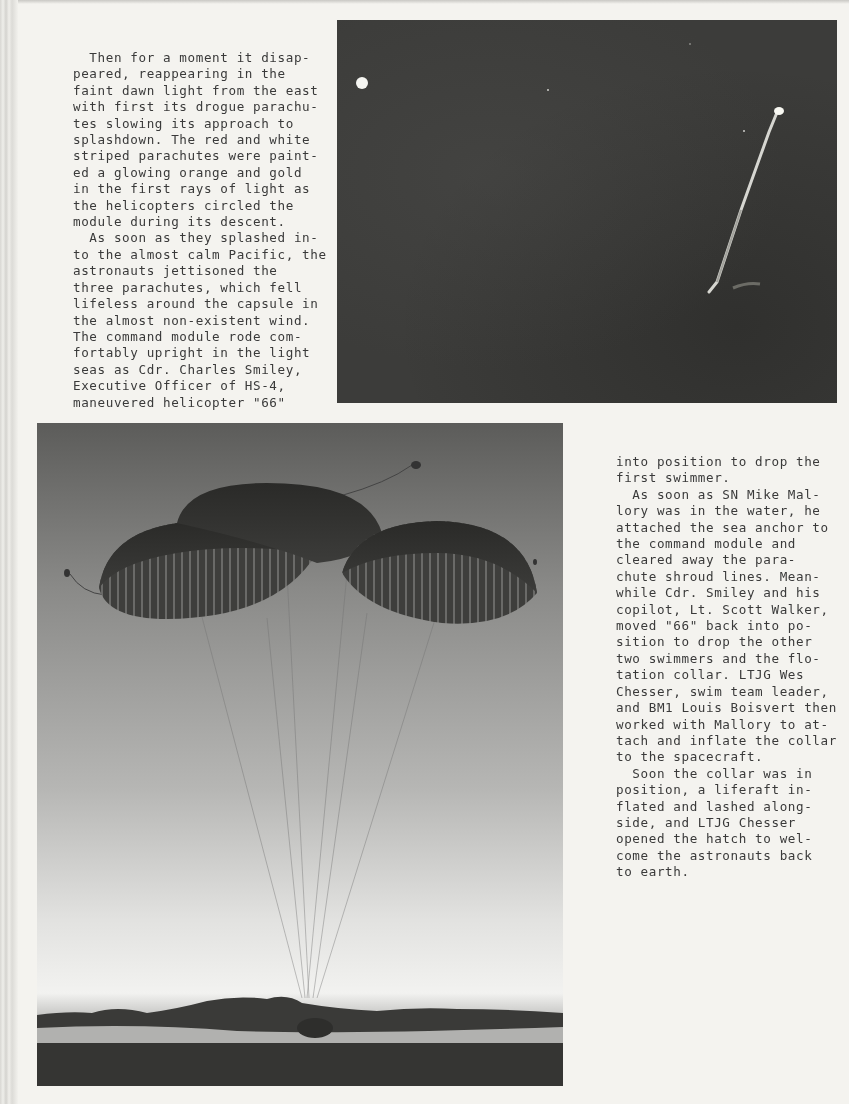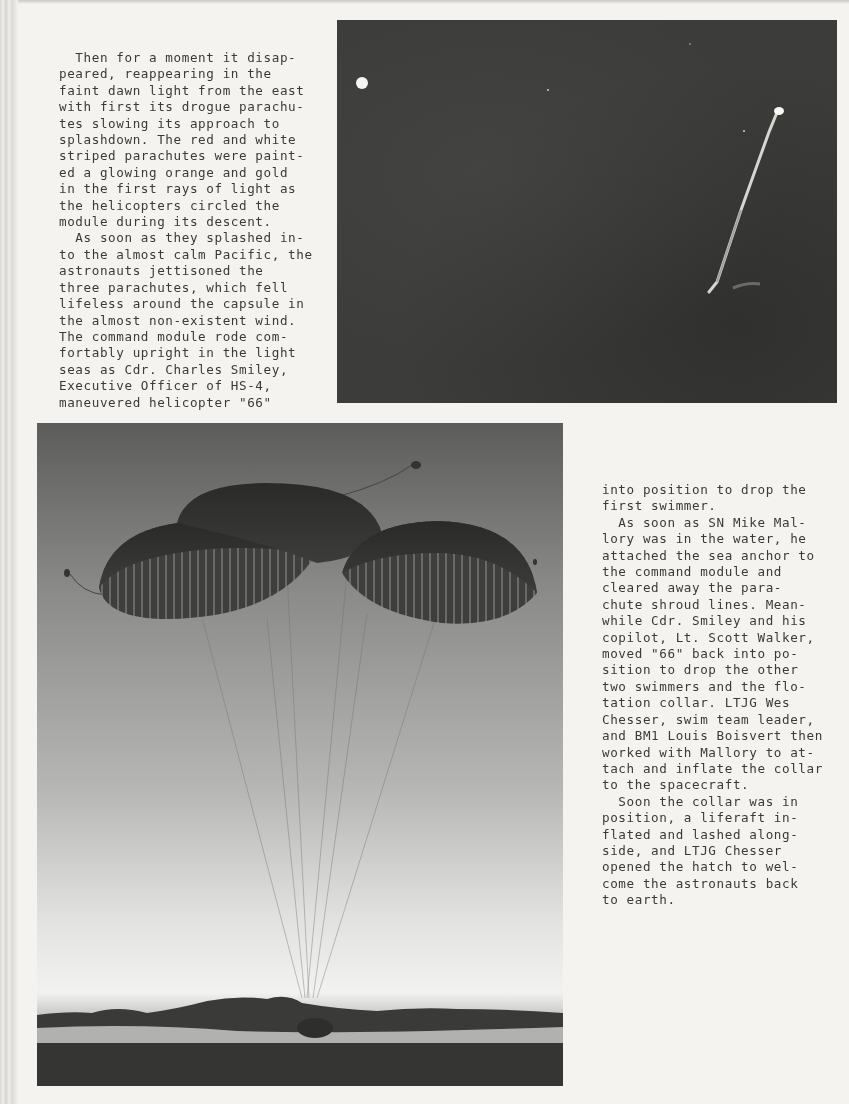--- a/index.html
+++ b/index.html
@@ -16,22 +16,22 @@
   .page-top {
     position: absolute; left: 18px; top: 0; right: 0; height: 4px;
     background: linear-gradient(#c9c8c4, #f4f3ef);
   }
   .text-block {
     position: absolute;
     font-size: 12.6px; line-height: 16.4px; letter-spacing: 0.6px;
     white-space: pre;
   }
   .col1 { left: 59px; top: 50px; }
-  .col2 { left: 602px; top: 482px; }
-  .line { display: block; }
+  .col2 { left: 602px; top: 454px; }
+  .line { display: block; margin-left: 14px; }
 
   .photo-night {
     position: absolute; left: 337px; top: 20px; width: 500px; height: 383px;
     background: #3c3c3a;
     background-image:
       radial-gradient(ellipse at 30% 40%, rgba(80,80,78,0.35), transparent 60%),
       radial-gradient(ellipse at 80% 80%, rgba(30,30,28,0.4), transparent 60%);
   }
   .photo-parachute {
     position: absolute; left: 37px; top: 423px; width: 526px; height: 663px;

